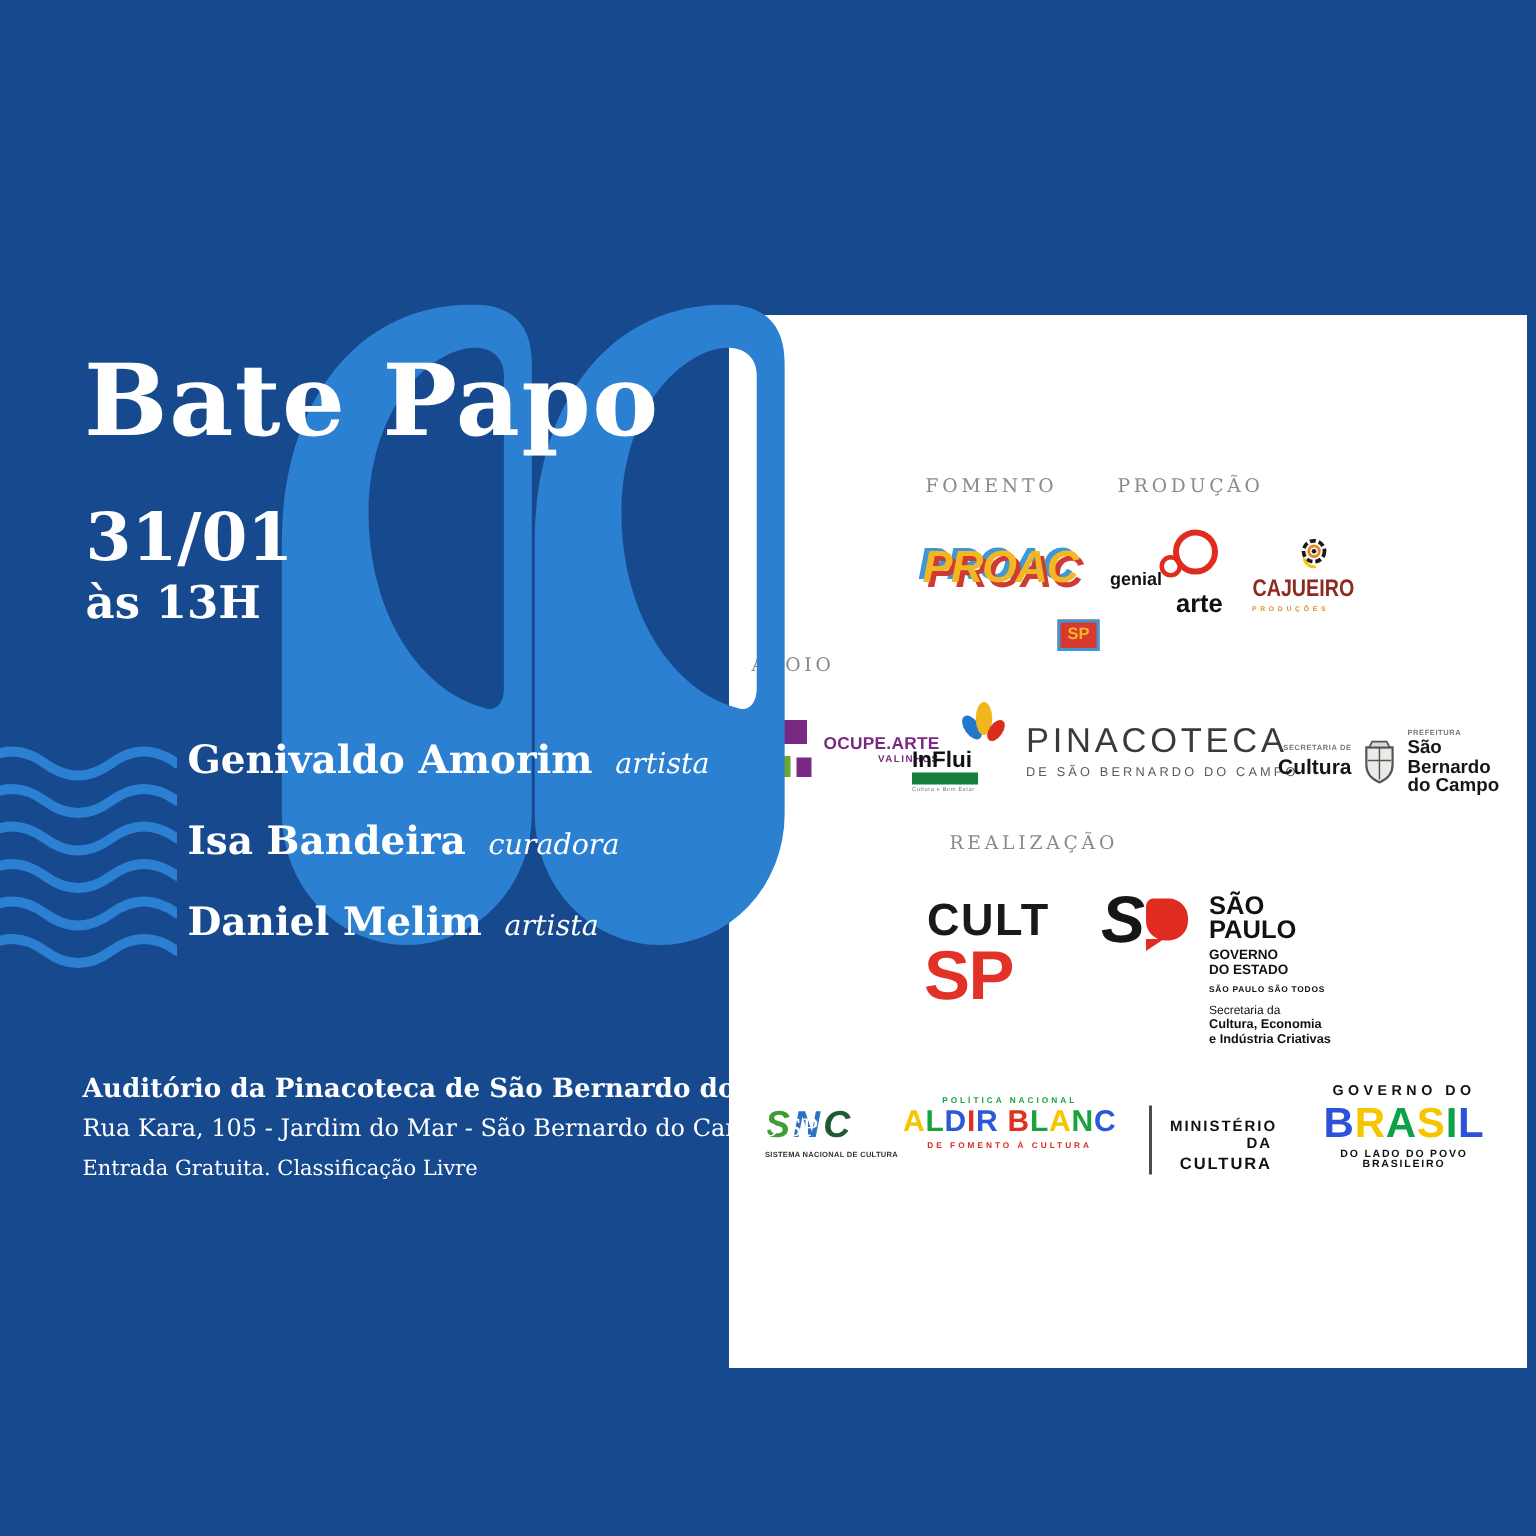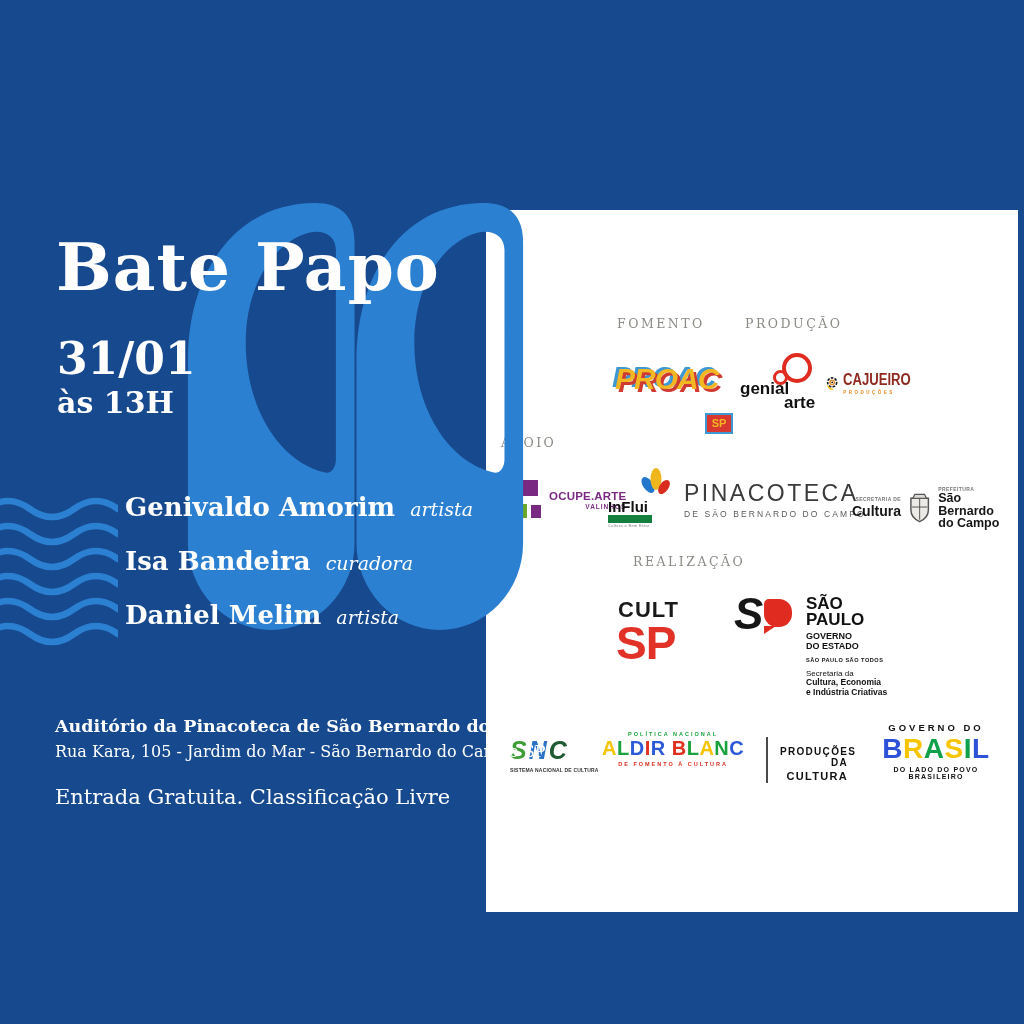--- a/index.html
+++ b/index.html
@@ -8,53 +8,53 @@
   .abs{position:absolute;}
   
   .title{font-size:66px;font-weight:bold;letter-spacing:1px;}
   .date{font-size:44px;font-weight:bold;}
   .time{font-size:30px;font-weight:bold;}
   .speaker-row{margin-bottom:24px;white-space:nowrap;}
   .speaker-name{font-size:26px;font-weight:bold;}
   .speaker-role{font-size:19px;font-style:italic;margin-left:10px;}
   .venue-line1{font-size:17.5px;font-weight:bold;}
   .venue-line2{font-size:16px;margin-top:6px;}
-  .venue-line3{font-size:21px;margin-top:24px;}
+  .venue-line3{font-size:14px;margin-top:10px;}
   
   .panel{left:486px;top:210px;width:532px;height:702px;background:#ffffff;z-index:1;
          font-family:"Liberation Sans",sans-serif;color:#222;}
   .cred-label{font-family:"DejaVu Serif",serif;font-size:12.5px;letter-spacing:2.5px;color:#8b8b85;}
   
   .proac-word{font-family:"Liberation Sans",sans-serif;font-weight:900;font-size:30px;letter-spacing:-1px;
               color:#f2b722;text-shadow:3px 3px 0 #cf3b33,-3px -2px 0 #3e98d4;font-style:italic;}
   .proac-sp{position:absolute;right:2px;bottom:-14px;width:24px;height:17px;background:#d8382f;border:2px solid #3e98d4;
             color:#f2b722;font-weight:900;font-size:11px;line-height:17px;text-align:center;font-family:"Liberation Sans",sans-serif;}
   
   .genial-big-circle{position:absolute;right:16px;top:0;width:22px;height:22px;border:4px solid #e02b20;border-radius:50%;}
   .genial-small-circle{position:absolute;right:40px;top:17px;width:9px;height:9px;border:3px solid #e02b20;border-radius:50%;}
-  .genial-t1{position:absolute;left:0;top:26px;font-weight:800;font-size:17px;color:#111;}
+  .genial-t1{position:absolute;left:0;top:26px;font-weight:800;font-size:12px;color:#111;}
   .genial-t2{position:absolute;left:44px;top:40px;font-weight:800;font-size:17px;color:#111;}
   
   .caj-text{font-weight:900;font-size:16px;color:#8e2a20;transform:scaleX(.82);transform-origin:left;white-space:nowrap;}
   .caj-sub{font-size:4.5px;letter-spacing:2.5px;color:#e98a1e;font-weight:700;margin-top:1px;}
   
   .ocupe-t1{font-weight:900;font-size:11.5px;color:#7a2982;letter-spacing:.2px;}
   .ocupe-t2{font-weight:700;font-size:6.5px;color:#7a2982;text-align:right;letter-spacing:1px;margin-top:1px;}
   
   .influi-t{font-weight:900;font-size:15px;color:#111;border-bottom:8px solid #15803d;display:inline-block;padding-right:4px;}
   .influi-sub{font-size:3.8px;color:#777;letter-spacing:.4px;margin-top:1px;}
   
   .pina-t1{font-size:23px;font-weight:400;letter-spacing:2.5px;color:#3a3a3a;white-space:nowrap;}
   .pina-t2{font-size:8.5px;letter-spacing:2.1px;color:#5a5a5a;margin-top:2px;white-space:nowrap;}
   
   .tiny-over{font-size:5px;font-weight:600;color:#777;letter-spacing:.4px;}
   .sec-main{font-size:14px;font-weight:900;color:#161616;margin-top:1px;}
   .pref-main{font-size:12.5px;font-weight:900;color:#161616;line-height:1.0;}
   
-  .cult-t1{font-weight:900;font-size:22px;letter-spacing:1px;color:#191919;line-height:.9;}
+  .cult-t1{font-weight:900;font-size:30px;letter-spacing:1px;color:#191919;line-height:.9;}
   .cult-t2{font-weight:900;font-size:46px;letter-spacing:-1px;color:#e23127;line-height:.95;margin-top:2px;margin-left:-2px;}
   
   .spg-s{font-weight:900;font-size:44px;color:#161616;line-height:.8;font-style:italic;letter-spacing:-2px;}
   .spg-p{position:absolute;left:30px;top:3px;width:28px;height:28px;background:#e02b20;border-radius:5px 13px 13px 13px;}
   .spg-p:after{content:"";position:absolute;left:0;bottom:-7px;border-left:12px solid #e02b20;border-bottom:8px solid transparent;}
   .spg-l12{font-weight:900;font-size:17px;line-height:.95;color:#111;}
   .spg-l34{font-weight:800;font-size:9px;line-height:1.1;color:#111;}
   .spg-l5{font-weight:700;font-size:5.6px;letter-spacing:.5px;color:#111;margin-top:5px;}
   .spg-l6{font-size:8px;color:#111;margin-top:6px;}
   .spg-l78{font-weight:800;font-size:8.5px;line-height:1.15;color:#111;}
@@ -92,21 +92,21 @@
       <span class="proac-sp">SP</span>
     </div>
 
     <div class="abs" style="left:254px;top:143px;width:88px;height:66px;">
       <span class="genial-big-circle"></span>
       <span class="genial-small-circle"></span>
       <span class="genial-t1">genial</span>
       <span class="genial-t2">arte</span>
     </div>
 
-    <div class="abs" style="left:340px;top:148px;width:100px;height:50px;display:flex;align-items:center;gap:5px;">
+    <div class="abs" style="left:340px;top:148px;width:100px;height:50px;display:flex;align-items:center;gap:5px;flex-direction:column;">
       <svg width="38" height="42" viewBox="0 0 38 42">
         <circle cx="19" cy="19" r="14" fill="none" stroke="#1a1a1a" stroke-width="5" stroke-dasharray="8 4"></circle>
         <circle cx="19" cy="19" r="7" fill="none" stroke="#e98a1e" stroke-width="4"></circle>
         <circle cx="19" cy="19" r="3" fill="#1a1a1a"></circle>
         <path d="M6 30 Q10 40 20 40" fill="none" stroke="#f2c500" stroke-width="4" stroke-linecap="round"></path>
       </svg>
       <div>
         <div class="caj-text">CAJUEIRO</div>
         <div class="caj-sub">PRODUÇÕES</div>
       </div>
@@ -194,21 +194,21 @@
 
     <div class="abs aldir" style="left:116px;top:521px;">
       <div class="aldir-over">POLÍTICA NACIONAL</div>
       <div class="aldir-letters"><span style="color: rgb(247, 196, 0);">A</span><span style="color: rgb(26, 163, 60);">L</span><span style="color: rgb(43, 89, 216);">D</span><span style="color: rgb(224, 48, 30);">I</span><span style="color: rgb(43, 89, 216);">R</span><span style="color: rgb(17, 17, 17);"> </span><span style="color: rgb(224, 48, 30);">B</span><span style="color: rgb(26, 163, 60);">L</span><span style="color: rgb(247, 196, 0);">A</span><span style="color: rgb(26, 163, 60);">N</span><span style="color: rgb(43, 89, 216);">C</span></div>
       <div class="aldir-sub">DE FOMENTO À CULTURA</div>
     </div>
 
     <div class="abs min-divider" style="left:280px;top:527px;"></div>
 
     <div class="abs min-t" style="left:294px;top:536px;width:68px;">
-      <div class="min-t1">PRODUÇÕES DA</div>
+      <div class="min-t1">MINISTÉRIO DA</div>
       <div class="min-t2">CULTURA</div>
     </div>
 
     <div class="abs bra" style="left:380px;top:512px;width:140px;">
       <div class="bra-over">GOVERNO DO</div>
       <div class="bra-letters"><span style="color: rgb(45, 82, 216);">B</span><span style="color: rgb(247, 196, 0);">R</span><span style="color: rgb(15, 160, 74);">A</span><span style="color: rgb(247, 196, 0);">S</span><span style="color: rgb(15, 160, 74);">I</span><span style="color: rgb(45, 82, 216);">L</span></div>
       <div class="bra-sub">DO LADO DO POVO BRASILEIRO</div>
     </div>
   </div>
 

